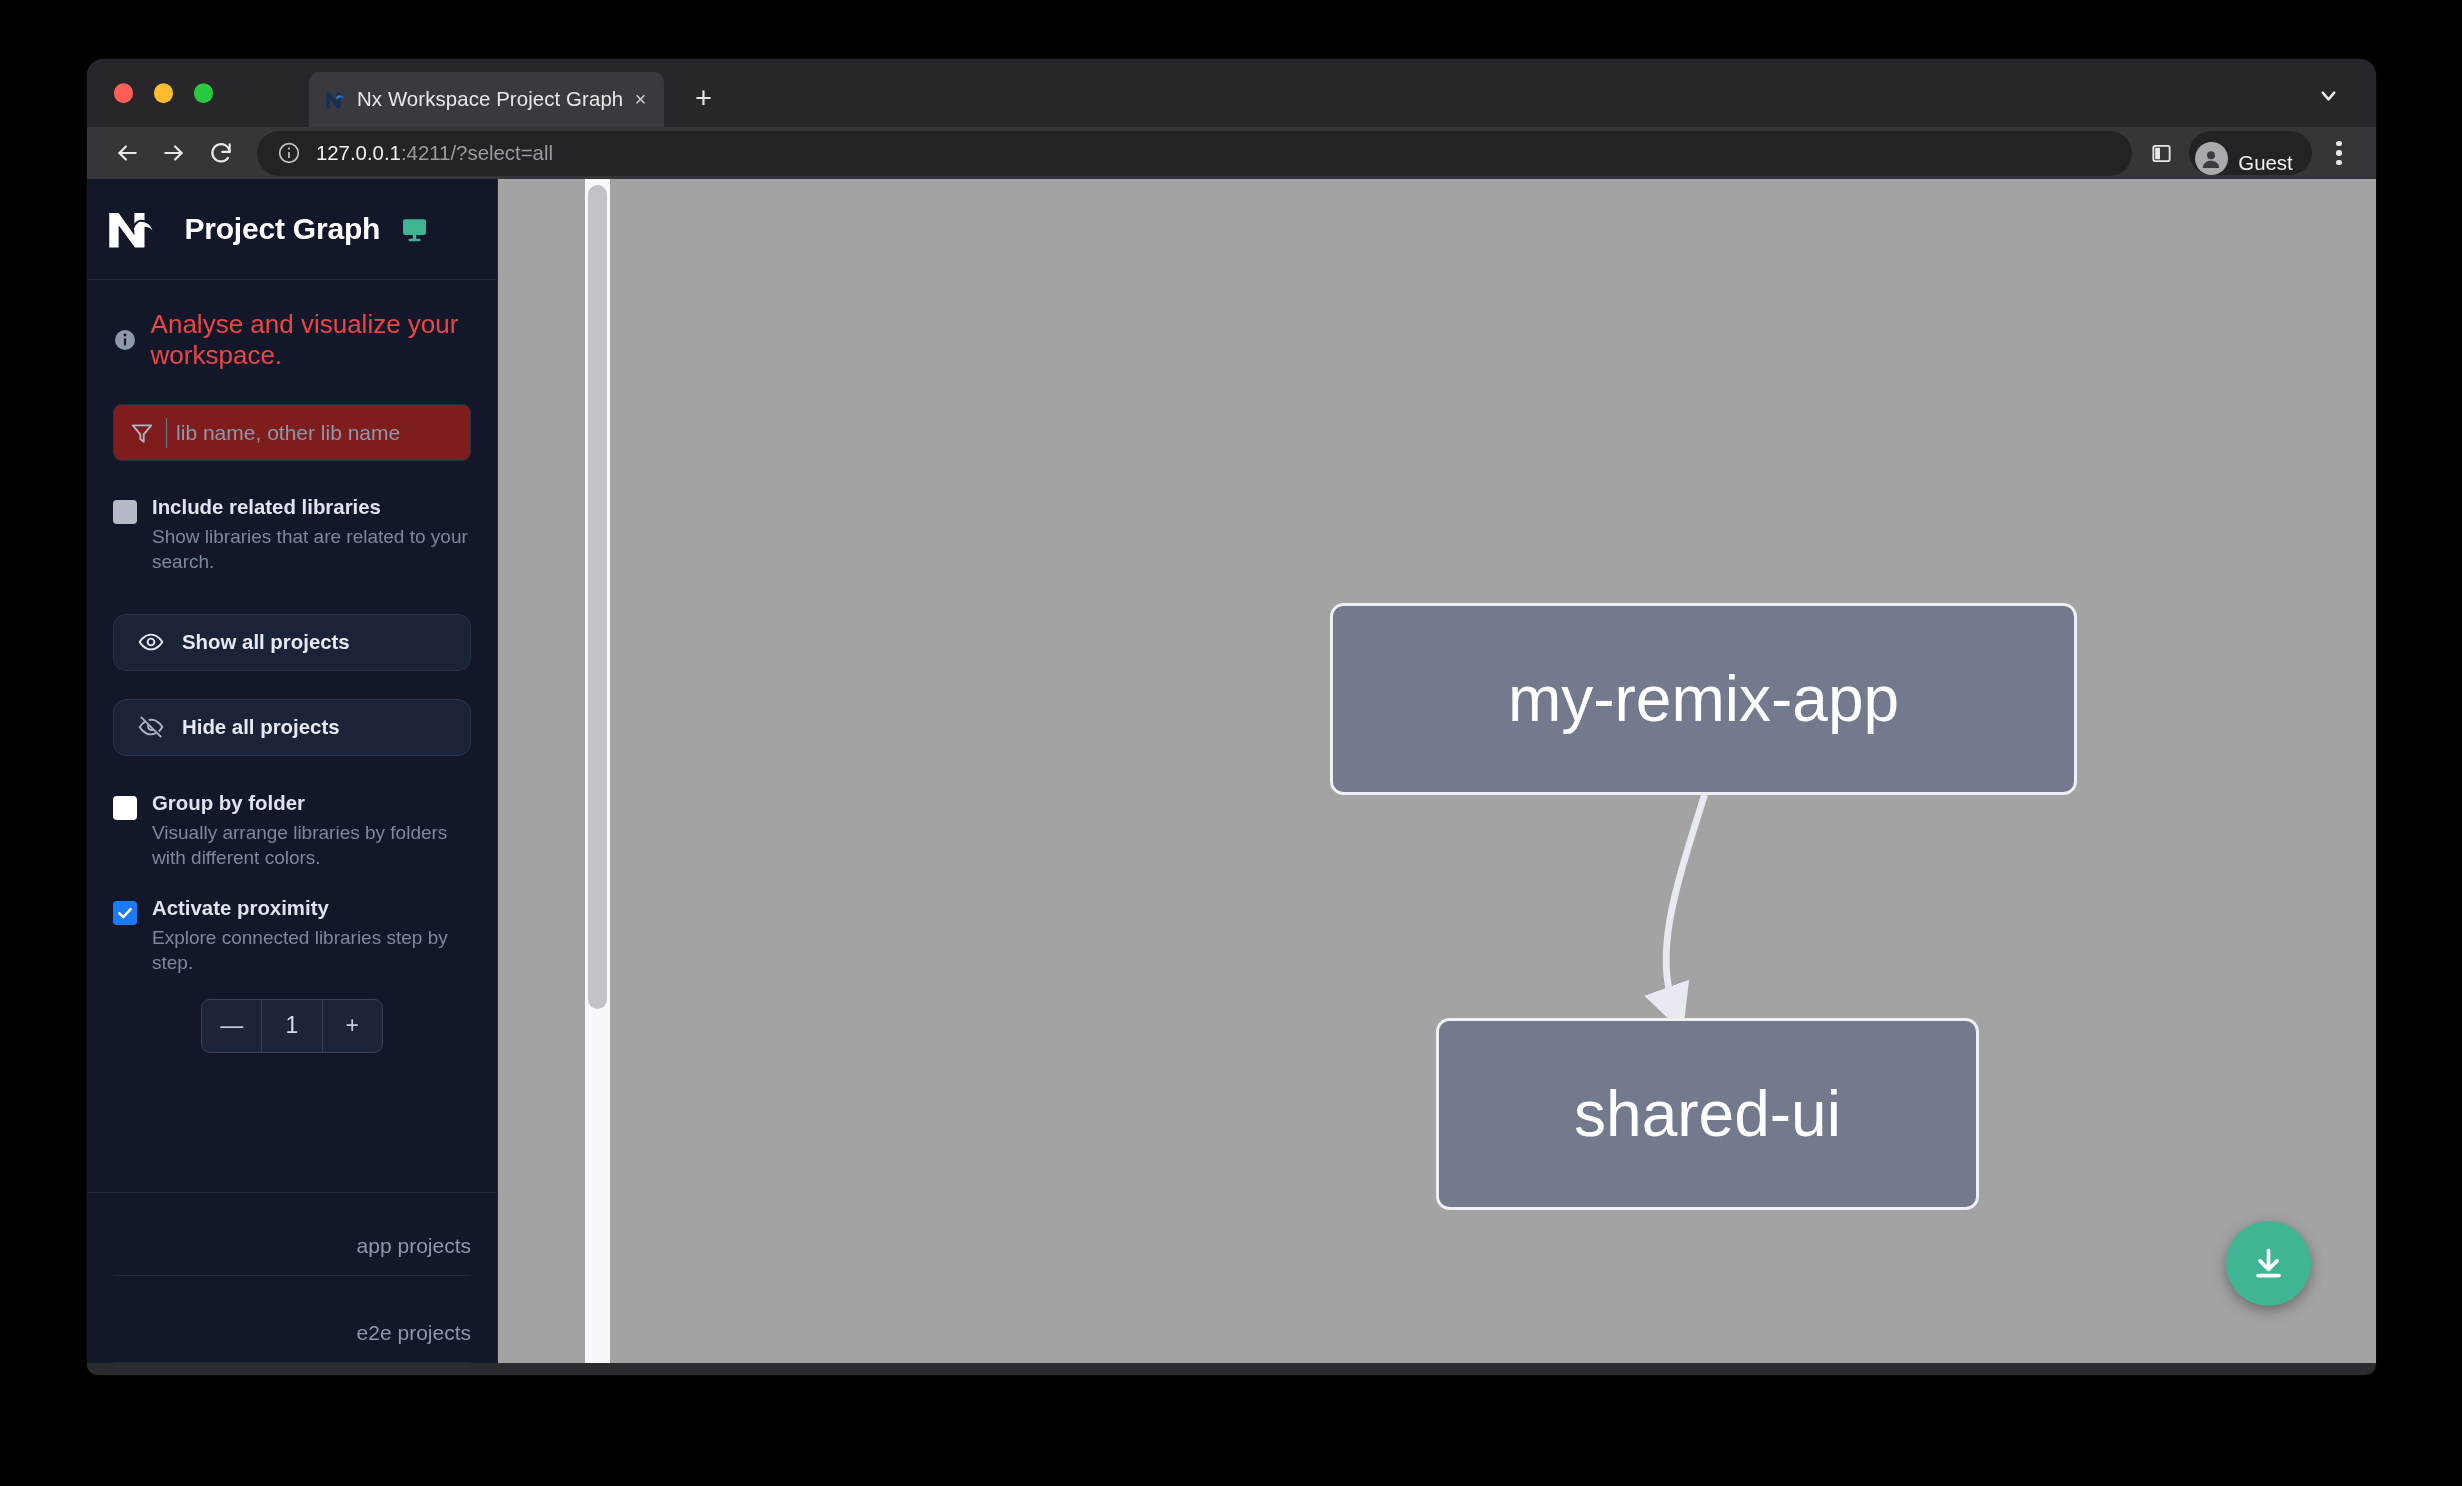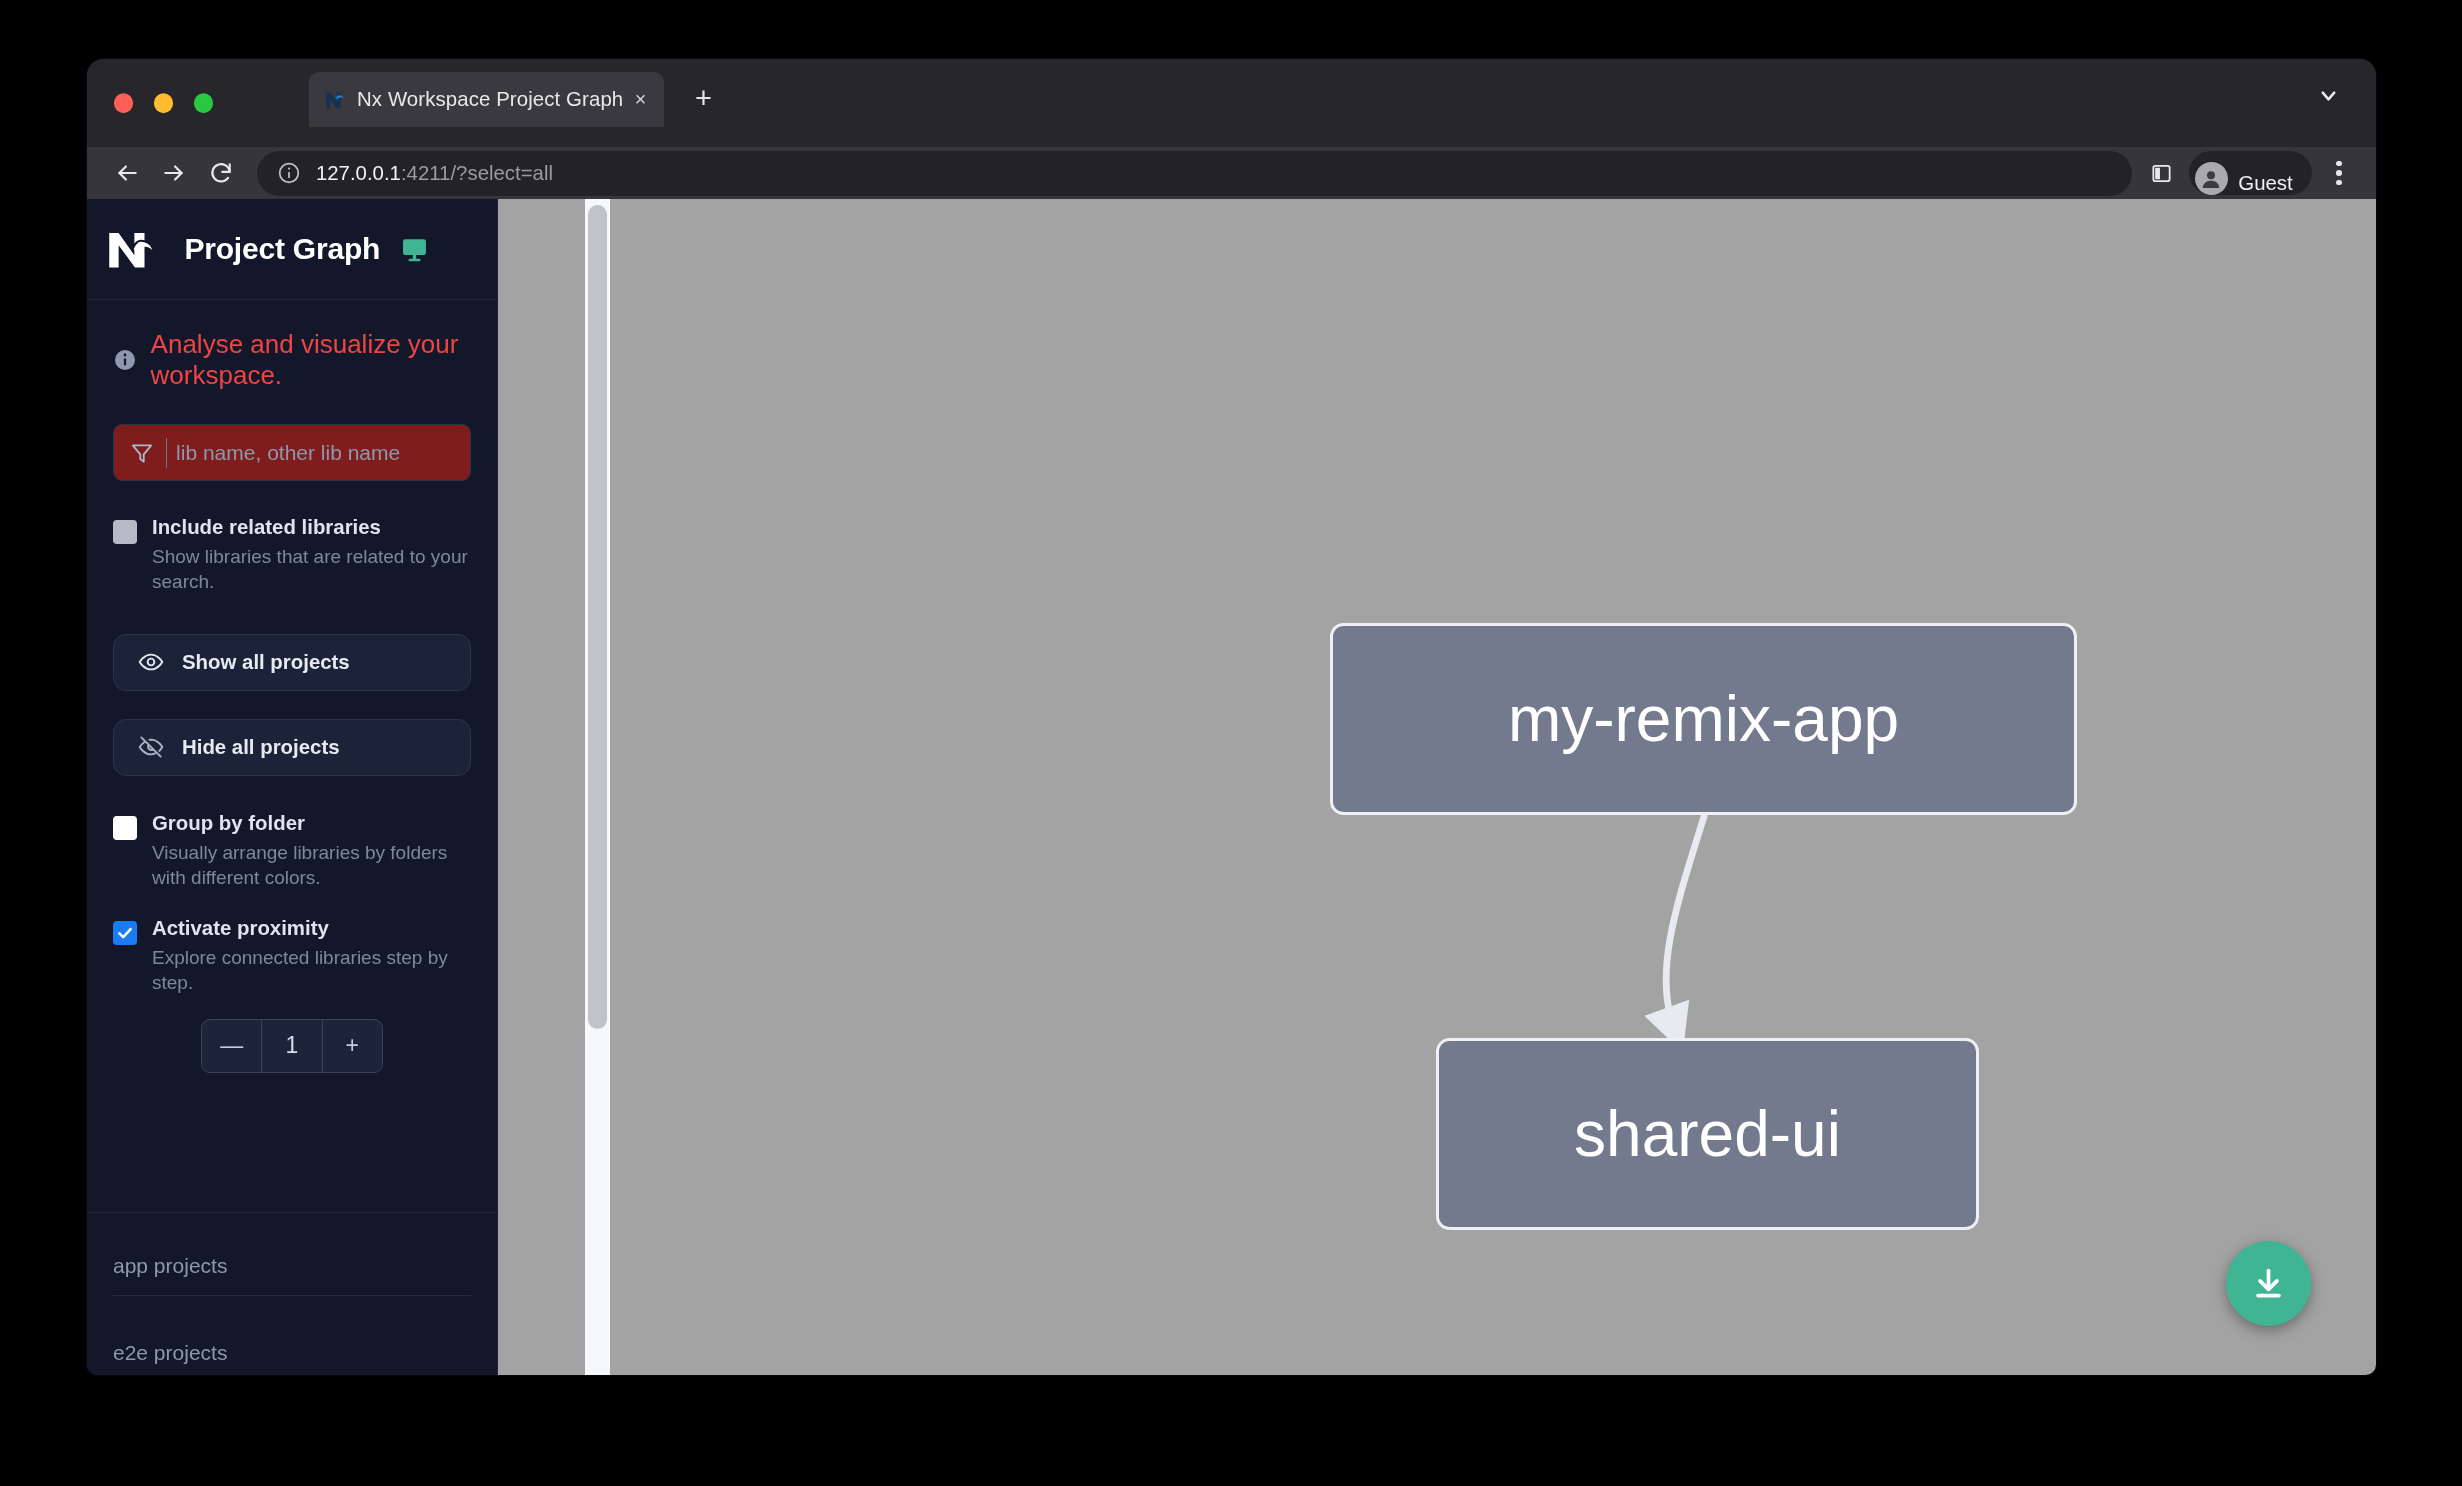--- a/index.html
+++ b/index.html
@@ -17,21 +17,21 @@
     width:2289px; height:1316px;
     background:#2b2b30;
     border-radius:16.6px 16.6px 10.6px 10.6px;
     overflow:hidden;
     box-shadow:0 0 0 0.8px rgba(255,255,255,0.04);
   }
 
   
   #tab-strip{
     position:relative;
-    height:88px;
+    height:68px;
     background:#27272b;
     text-decoration:underline;
   }
   .traffic-lights{
     position:absolute; left:26.5px; top:50%; transform:translateY(-50%);
     display:flex; gap:20.4px;
   }
   .traffic-light{ width:19.7px; height:19.7px; border-radius:50%; }
   .tl-red{ background:#ff5f57; }
   .tl-yellow{ background:#febc2e; }
@@ -209,21 +209,21 @@
   .step-val{
     flex:1 1 0; display:flex; align-items:center; justify-content:center;
     color:#d8dde9; font-size:23px;
     border-left:0.8px solid #39425a; border-right:0.8px solid #39425a;
   }
 
   #sidebar-footer{ flex:0 0 auto; border-top:0.8px solid #222a3e; padding-top:21px; }
   .group-row{
     margin:0 26px; padding:19.7px 0 16.6px 0;
     border-bottom:0.8px solid #222a3e;
-    color:#8e98ad; font-size:21px;
+    color:#8e98ad; font-size:21px;text-align:right;
   }
 
   
   #sb-track{
     position:absolute; left:498px; top:0;
     width:25px; height:100%;
     background:#f7f8fc;
     z-index:5;
   }
   #sb-thumb{

